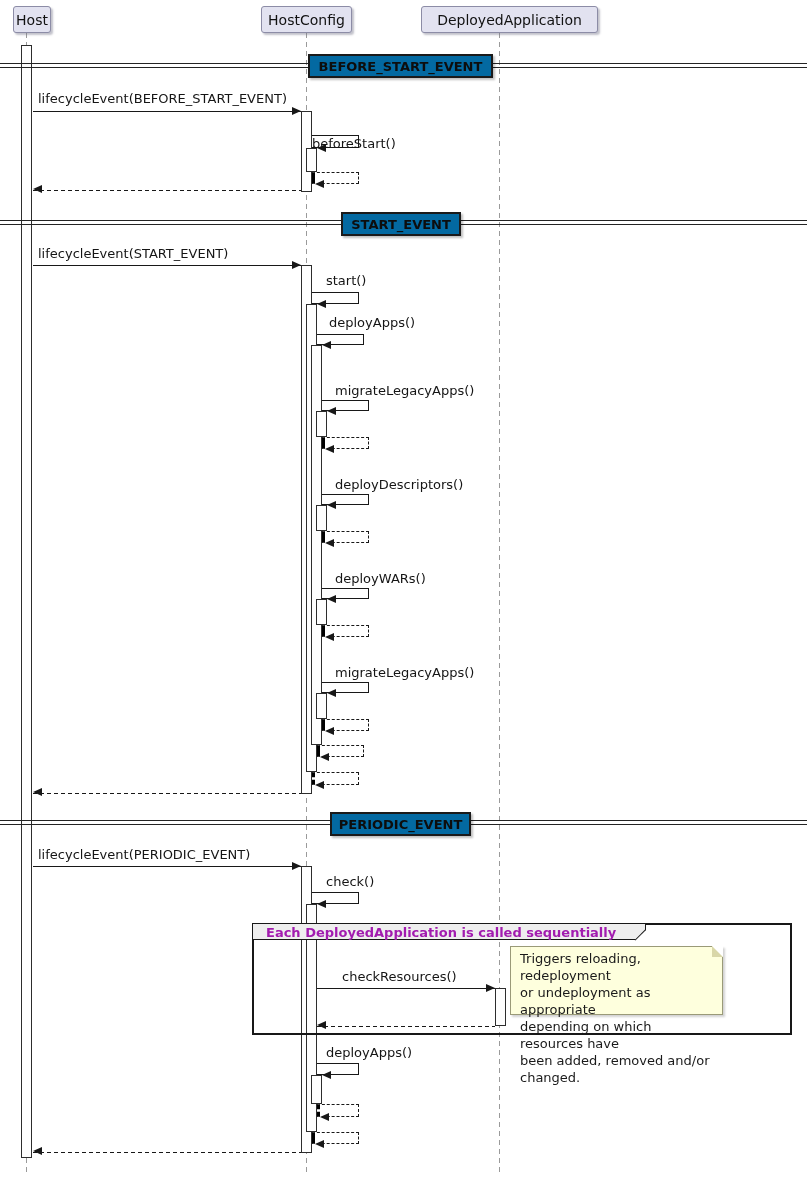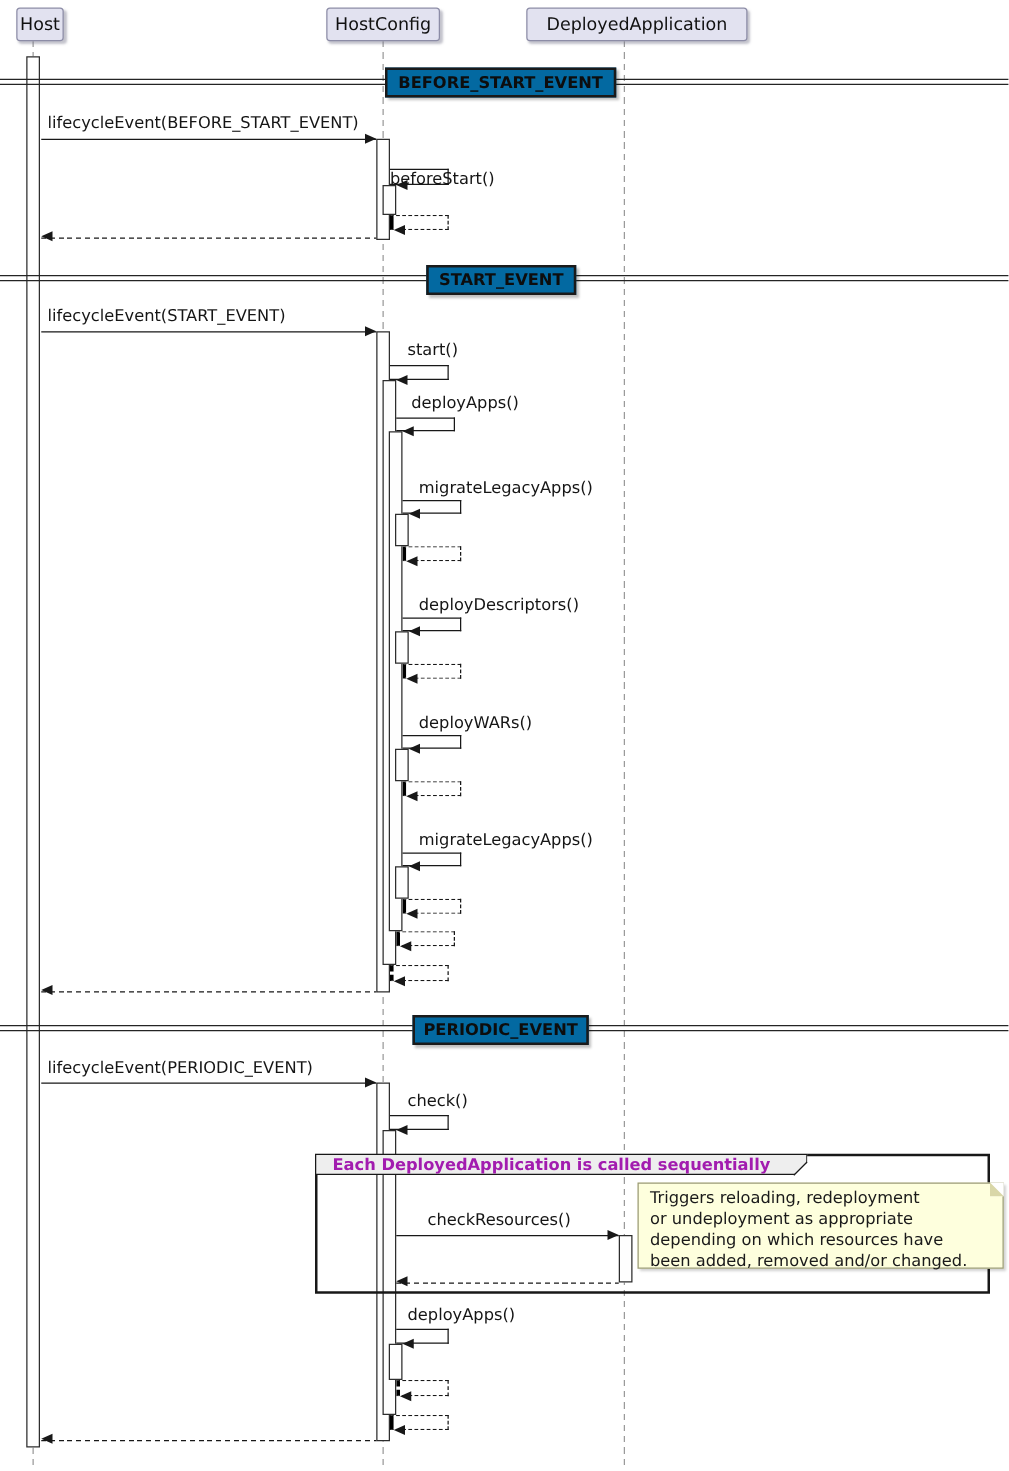--- a/index.html
+++ b/index.html
@@ -215,21 +215,21 @@
     </div>
 
   <div class="mlabel" style="left:342px; top:969px;">checkResources()</div>
   <div class="harrow" style="left:317px; top:988px; width:178px;">
       <i class="ah-r"></i>
     </div>
   <div class="harrow dash" style="left:317px; top:1026px; width:178px;">
       <i class="ah-l"></i>
     </div>
 
-  <div class="note" style="left:510px; top:946px; width:293px; height:69px;">Triggers reloading, redeployment
+  <div class="note" style="left:510px; top:946px; width:213px; height:69px;">Triggers reloading, redeployment
 or undeployment as appropriate
 depending on which resources have
 been added, removed and/or changed.</div>
 
   <div class="mlabel" style="left:326px; top:1045px;">deployApps()</div>
   <div class="loop" style="left:317px; top:1063px; width:42px; height:12px;">
       <i class="tip" style="left:5px;"></i>
     </div>
 
 

